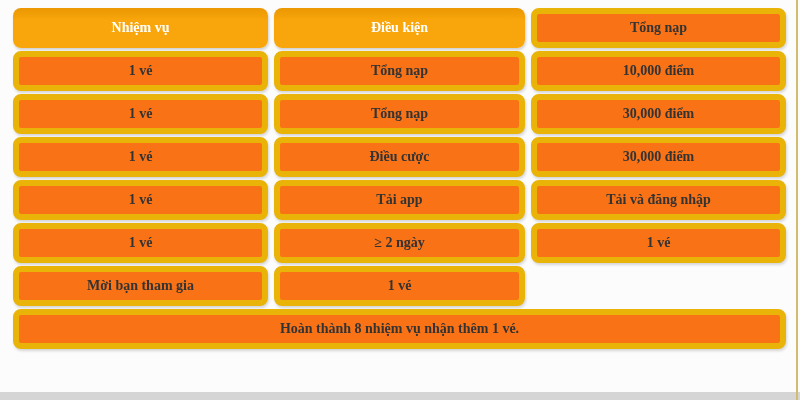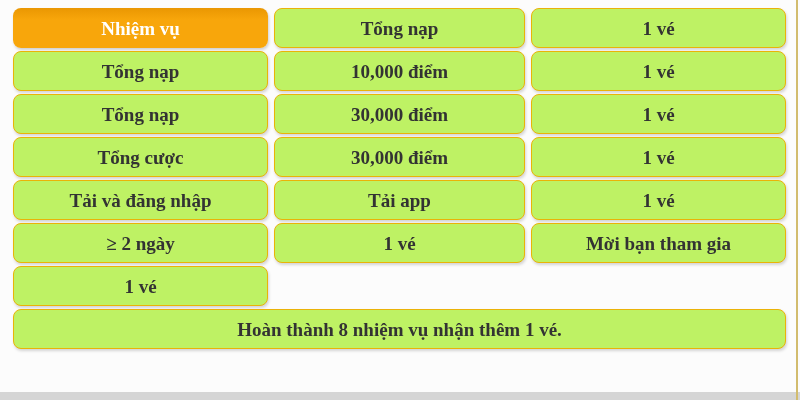--- a/index.html
+++ b/index.html
@@ -24,33 +24,33 @@
     grid-auto-rows: 40px;
     column-gap: 6px;
     row-gap: 3px;
   }
   .cell {
     display: flex;
     align-items: center;
     justify-content: center;
     border-radius: 8px;
     font-weight: 700;
-    font-size: 19px;
+    font-size: 14px;
     line-height: 1;
     box-sizing: border-box;
     white-space: nowrap;
   }
   .head {
     background: linear-gradient(180deg, #ea9702 0%, #f8a60b 30%, #f8a60b 100%);
     color: #ffffff;
     box-shadow: 1px 2px 3px rgba(0,0,0,0.18);
   }
   .body-cell {
-    background: #bef264;
-    border: 1px solid #eab308;
+    background: #f97316;
+    border: 6px solid #eab308;
     box-shadow: 1px 2px 3px rgba(0,0,0,0.16);
     color: #333333;
   }
   .footer-cell {
     grid-column: 1 / -1;
   }
   .bottom-strip {
     position: absolute;
     left: 0;
     right: 0;
@@ -65,34 +65,35 @@
     right: 2px;
     width: 2px;
     background: #d2bc6e;
   }
 </style>
 </head>
 <body>
 
 <div class="grid">
   <div class="cell head">Nhiệm vụ</div>
+  <div class="cell head">Điều kiện</div>
 
   <div class="cell body-cell">Tổng nạp</div>
     <div class="cell body-cell">1 vé</div>
     <div class="cell body-cell">Tổng nạp</div>
     <div class="cell body-cell">10,000 điểm</div>
     <div class="cell body-cell">1 vé</div>
     <div class="cell body-cell">Tổng nạp</div>
     <div class="cell body-cell">30,000 điểm</div>
     <div class="cell body-cell">1 vé</div>
-    <div class="cell body-cell">Tổng cược</div>
+    <div class="cell body-cell">Điều cược</div>
     <div class="cell body-cell">30,000 điểm</div>
     <div class="cell body-cell">1 vé</div>
+    <div class="cell body-cell">Tải app</div>
     <div class="cell body-cell">Tải và đăng nhập</div>
-    <div class="cell body-cell">Tải app</div>
     <div class="cell body-cell">1 vé</div>
     <div class="cell body-cell">≥ 2 ngày</div>
     <div class="cell body-cell">1 vé</div>
     <div class="cell body-cell">Mời bạn tham gia</div>
     <div class="cell body-cell">1 vé</div>
     <div class="cell body-cell footer-cell">Hoàn thành 8 nhiệm vụ nhận thêm 1 vé.</div>
 </div>
 
 <div class="bottom-strip"></div>
 <div class="edge-accent"></div>

